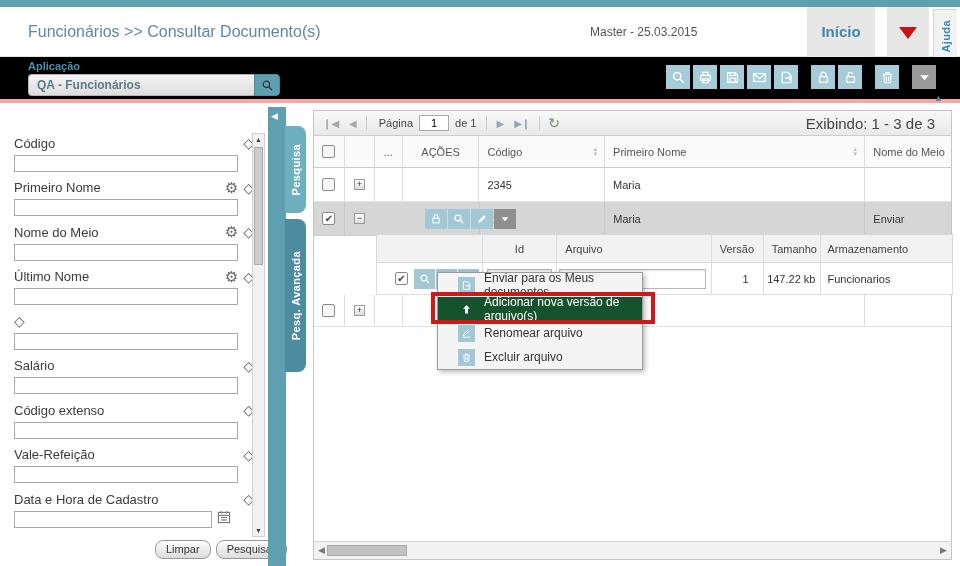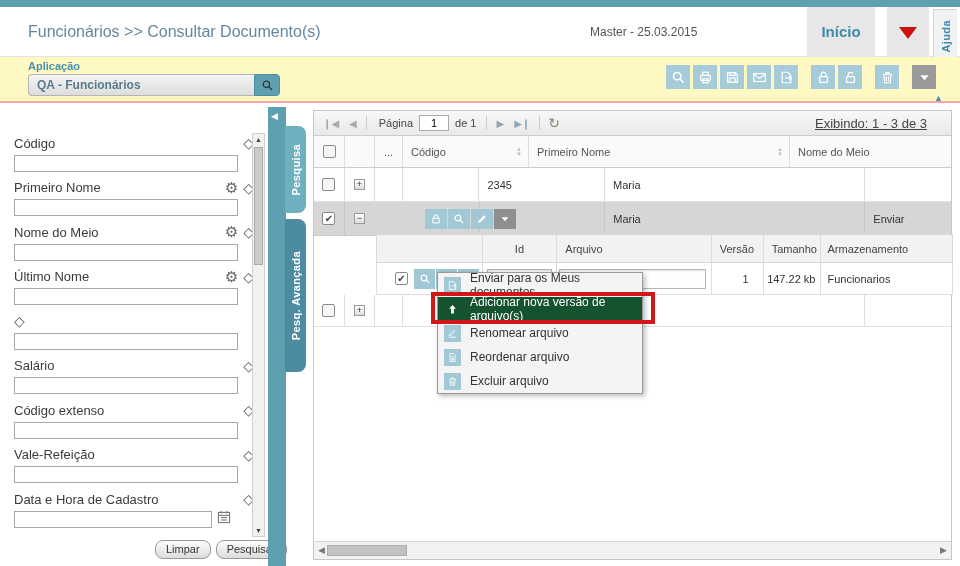--- a/index.html
+++ b/index.html
@@ -21,21 +21,21 @@
   #inicio-btn { left:807px; width:68px; }
   #red-btn { left:887px; width:42px; }
   #red-btn .tri { display:inline-block; width:0; height:0; border-left:9px solid transparent;
                   border-right:9px solid transparent; border-top:12px solid #cc1111; vertical-align:middle; }
   #ajuda-tab { left:933px; top:9px; width:24px; height:54px; background:#f2f2f2;
                border:1px solid #d5d5d5; border-right:none; display:flex; align-items:center; justify-content:center; }
   .vtext { writing-mode:vertical-rl; transform:rotate(180deg); font-size:11px; font-weight:bold; letter-spacing:.4px; }
   #ajuda-tab .vtext { color:#3e89ae; }
 
   
-  #appbar { left:0; top:57px; width:960px; height:46px; background:#fef9c3; border-bottom:2px solid #fca5a5; }
+  #appbar { left:0; top:57px; width:960px; height:46px; background:#000000; border-bottom:4px solid #fca5a5; }
   #aplicacao-label { left:28px; top:3px; font-size:11px; font-weight:bold; color:#4a90ad; }
   #app-input-wrap { left:28px; top:17px; width:252px; height:22px; display:flex; }
   #app-input { width:226px; height:22px; border:1px solid #b5b5b5; border-right:none;
                border-radius:4px 0 0 4px; background:linear-gradient(#f4f4f4,#ddd);
                font-family:"Liberation Sans",sans-serif; font-size:12px; font-weight:bold; color:#5a7b8c; padding:0 8px; }
   #app-search-btn { width:26px; height:22px; background:#5e9fb0; border:1px solid #4d8ba0;
                     border-radius:0 4px 4px 0; display:flex; align-items:center; justify-content:center; cursor:pointer; }
   #toolbar { right:24px; top:8px; display:flex; align-items:center; }
   .tbtn { width:24px; height:24px; background:#a6cbd9; margin-left:3px; display:flex;
           align-items:center; justify-content:center; color:#fff; cursor:pointer; }
@@ -82,21 +82,21 @@
            display:flex; align-items:center; font-size:11px; color:#444; }
   .pg-ico { font-size:10px; color:#a9a9a9; padding:0 5px; cursor:pointer; }
   .pg-ico.blue { color:#8fa8b5; }
   .pgdiv { width:1px; height:14px; background:#ccc; margin:0 4px; }
   #pg-label { margin:0 6px 0 8px; }
   #pg-input { width:30px; height:16px; border:1px solid #aaa; font-size:11px; text-align:center;
               font-family:"Liberation Sans",sans-serif; }
   #pg-of { margin:0 6px; }
   .pg-refresh::before { content:"↻"; }
   .pg-refresh { font-size:14px; color:#7d8f6a; cursor:pointer; padding:0 4px; }
-  #exibindo { position:absolute; right:24px; font-size:13px; color:#444;text-decoration:underline; }
+  #exibindo { position:absolute; right:16px; font-size:15px; color:#444; }
 
   .trow { position:absolute; left:0; width:637px; display:flex; background:#fff; }
   .cell { height:100%; border-left:1px solid #ddd; display:flex; align-items:center;
           font-size:11px; color:#333; overflow:hidden; }
   .cell:first-child { border-left:none; }
   .c-check { width:30px; justify-content:center; }
   .c-exp   { width:30px; justify-content:center; }
   .c-dots  { width:28px; justify-content:center; }
   .c-acoes { width:77px; justify-content:center; overflow:visible; }
   .c-cod   { width:126px; padding-left:8px; }
@@ -144,21 +144,21 @@
   .editbox { height:20px; border:1px solid #b5b5b5; background:#fff; box-shadow:inset 1px 1px 2px rgba(0,0,0,.12); }
 
   
   #hscroll { position:absolute; left:0; bottom:0; width:637px; height:18px; background:#f2f2f2; border-top:1px solid #d5d5d5; }
   .harrow { position:absolute; top:3px; font-size:9px; color:#777; cursor:pointer; }
   #hthumb { position:absolute; left:13px; top:3px; width:80px; height:11px; background:#c2c2c2; border:1px solid #ababab; cursor:grab; }
 
   
   #ctx-menu { left:437px; top:272px; width:206px; background:#f4f4f4; border:1px solid #9a9a9a;
               box-shadow:2px 2px 5px rgba(0,0,0,.28); z-index:50; }
-  .mitem { height:24px; display:flex; align-items:center; padding-left:6px; font-size:12px; color:#333; cursor:pointer; }
+  .mitem { height:24px; display:flex; align-items:center; padding-left:20px; font-size:12px; color:#333; cursor:pointer; }
   .mico { width:17px; height:17px; background:#a2c8d6; display:flex; align-items:center; justify-content:center;
           color:#fff; margin-right:9px; flex:none; }
   .mico svg { width:11px; height:11px; }
   .mitem.hl { background:#14532d; color:#fff; }
   .mitem.hl .mico { background:transparent; }
   .mitem.hl .mico svg { width:13px; height:13px; }
   #red-box { left:431px; top:292px; width:224px; height:32px; border:4px solid #d01818; z-index:60; pointer-events:none; }
 
   #svg-defs { position:absolute; width:0; height:0; }
 </style>
@@ -411,20 +411,21 @@
     <span class="pg-refresh"></span>
     <span id="exibindo">Exibindo: 1 - 3 de 3</span>
   </div>
 
   <div id="ghead" class="trow">
     <div class="cell c-check">
         <span class="cb"></span>
       </div>
     <div class="cell c-exp"></div>
     <div class="cell c-dots">...</div>
+    <div class="cell c-acoes">AÇÕES</div>
     <div class="cell c-cod">
         <span>Código</span>
         <span class="sort"></span>
       </div>
     <div class="cell c-pri">
         <span>Primeiro Nome</span>
         <span class="sort"></span>
       </div>
     <div class="cell c-nom">
         <span>Nome do Meio</span>
@@ -566,28 +567,20 @@
     <span class="mico">
         <svg viewBox="0 0 16 16">
           <use href="#sym-rename"></use>
         </svg>
       </span>
     <span>Renomear arquivo</span>
   </div>
   <div class="mitem">
     <span class="mico">
         <svg viewBox="0 0 16 16">
-          <use href="#sym-doc"></use>
-        </svg>
-      </span>
-    <span>Reordenar arquivo</span>
-  </div>
-  <div class="mitem">
-    <span class="mico">
-        <svg viewBox="0 0 16 16">
           <use href="#sym-trash"></use>
         </svg>
       </span>
     <span>Excluir arquivo</span>
   </div>
 </div>
 
 <div id="red-box" class="abs"></div>
 
 </body></html>

